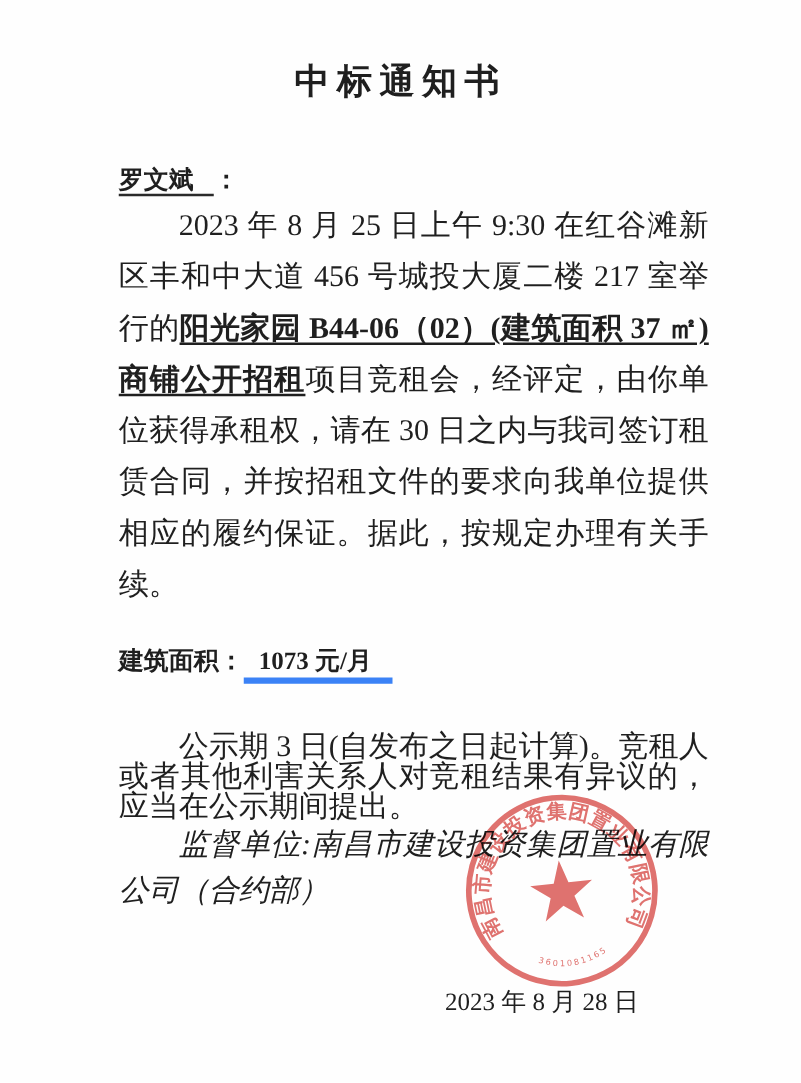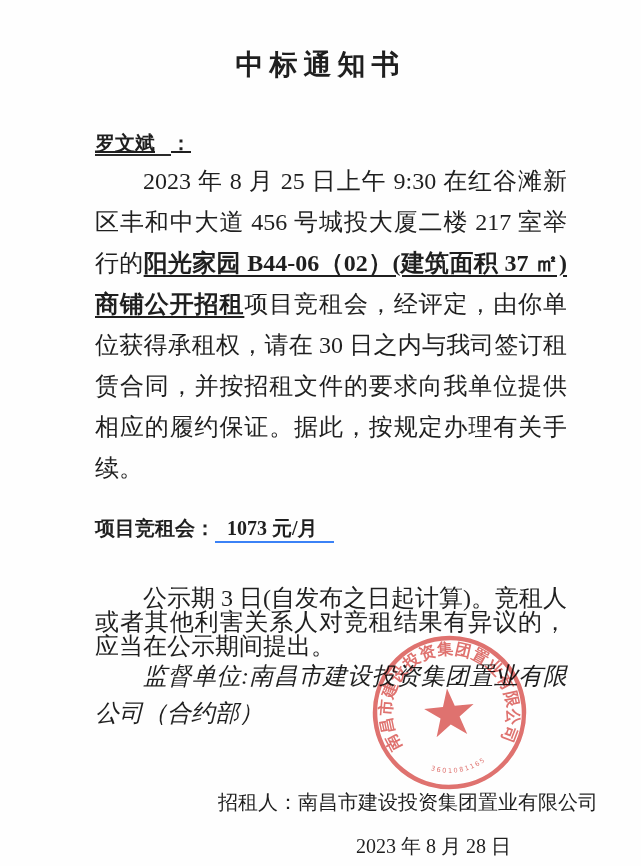--- a/index.html
+++ b/index.html
@@ -8,34 +8,34 @@
     position:relative; width:641px; height:866px; overflow:hidden;
     background:#fefefe;
     font-family:"Liberation Serif","DejaVu Serif",serif;
     color:#1f1f1f;
   }
   .title {
     margin:46px 0 0 0; text-align:center;
     font-size:28px; font-weight:700; letter-spacing:6px;
   }
   .recipient {
-    margin:46px 0 0 95px; font-size:20px; font-weight:700;text-decoration:underline;
+    margin:46px 0 0 95px; font-size:20px; font-weight:700;
   }
   .recipient .name { border-bottom:2px solid #2a2a2a; padding-right:16px; }
   .body {
     margin:4px 74px 0 95px; font-size:24px; line-height:41px;
     text-align:justify; text-justify:inter-ideograph;
   }
   .indent { text-indent:2em; }
   .body span[data-underline] { text-decoration:underline; text-underline-offset:4px; }
   .result {
     margin:26px 0 0 95px; font-size:20px; font-weight:700;
   }
   .result .result-value {
-    border-bottom:2px solid #3b82f6; padding:0 16px 2px 12px;
+    border-bottom:5px solid #3b82f6; padding:0 16px 2px 12px;
   }
   .notice { margin-top:44px; line-height:24px; }
   .tight { margin:0 74px 0 95px; line-height:37px;font-style:italic; }
   .sign-block { margin-top:50px; font-size:20px; position:relative; z-index:1; }
   .sign-line { margin:0 0 0 218px; line-height:40px; }
   .date-line { margin:4px 0 0 356px; line-height:40px; }
   .seal {
     position:absolute; left:369px; top:632px; width:161px; height:161px;
     mix-blend-mode:multiply; opacity:0.82; transform:rotate(-6deg);
     pointer-events:none;
@@ -49,29 +49,28 @@
 <body>
 
 <div class="page">
 
   <h1 class="title">中标通知书</h1>
 
   <p class="recipient"><span class="name">罗文斌</span><span>：</span></p>
 
   <p class="body indent"><span>2023 年 8 月 25 日上午 9:30 在红谷滩新区丰和中大道 456 号城投大厦二楼 217 室举行的</span><span data-underline="true" style="font-weight: 700;">阳光家园 B44-06（02）(建筑面积 37 ㎡)商铺公开招租</span><span>项目竞租会，经评定，由你单位获得承租权，请在 30 日之内与我司签订租赁合同，并按招租文件的要求向我单位提供相应的履约保证。据此，按规定办理有关手续。</span></p>
 
-  <p class="result"><span class="result-label">项目竞租会：</span><span class="result-value">1073 元/月</span></p>
+  <p class="result"><span class="result-label">建筑面积：</span><span class="result-value">1073 元/月</span></p>
 
   <p class="body indent notice">公示期 3 日(自发布之日起计算)。竞租人或者其他利害关系人对竞租结果有异议的，应当在公示期间提出。</p>
 
   <p class="body indent tight">监督单位:南昌市建设投资集团置业有限公司（合约部）</p>
 
 
   <div class="sign-block">
-    <p class="sign-line"><span>招租人：</span><span>南昌市建设投资集团置业有限公司</span></p>
     <p class="date-line">2023 年 8 月 28 日</p>
   </div>
 
   <svg class="seal" viewBox="0 0 160 160" xmlns="http://www.w3.org/2000/svg">
     <circle cx="80" cy="80" r="74" fill="none" stroke-width="4.5" stroke="#d9534f"></circle>
     <path id="sealTextArc" d="M 29.8 109 A 58 58 0 1 1 130.2 109" fill="none"></path>
     <path id="sealNumArc" d="M 50 132 A 60 60 0 0 0 110 132" fill="none"></path>
     <text class="seal-arc-text" fill="#d9534f"><textPath href="#sealTextArc">南昌市建设投资集团置业有限公司</textPath></text>
     <text class="seal-num-text" fill="#d9534f"><textPath href="#sealNumArc" startOffset="6">3601081165</textPath></text>
     <polygon points="80,56 85.9,73.9 104.7,74 89.5,85.1 95.3,103 80,92 64.7,103 70.5,85.1 55.3,74 74.1,73.9" fill="#d9534f"></polygon>

